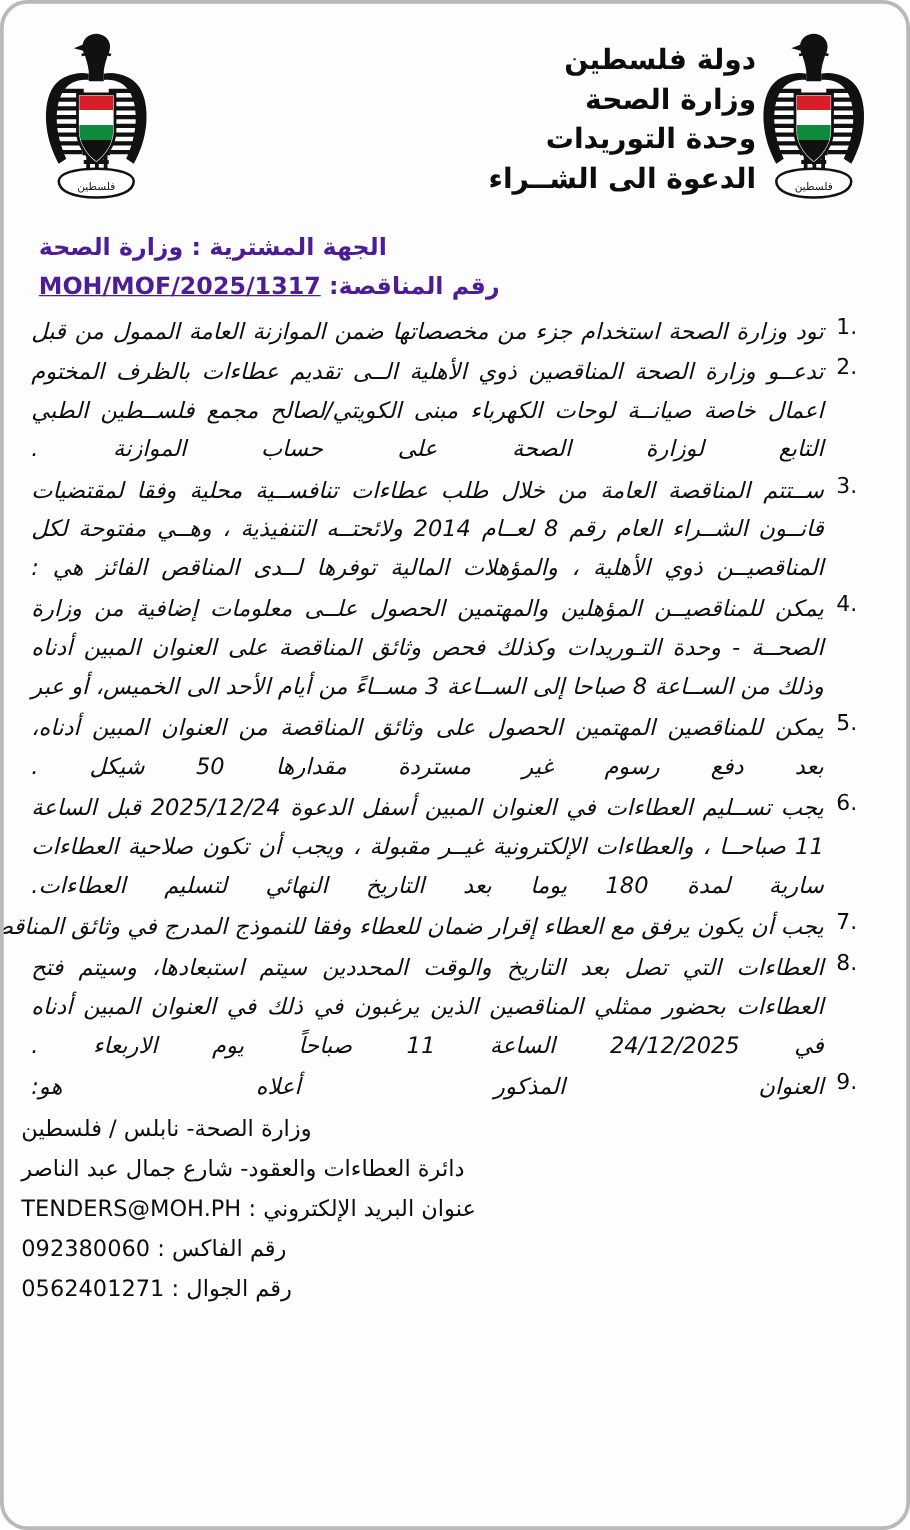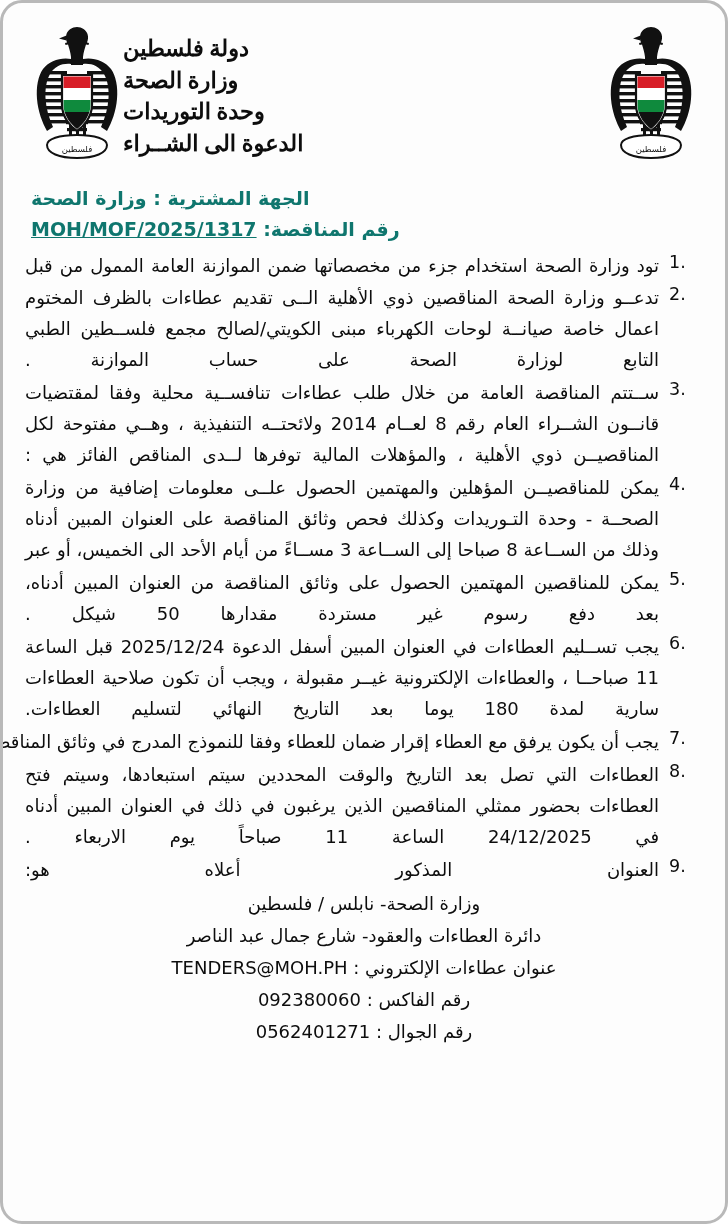--- a/index.html
+++ b/index.html
@@ -37,45 +37,44 @@
     padding: 6px 14px 0 14px;
     box-sizing: border-box;
   }
   .emblem {
     width: 92px;
     height: 150px;
     flex: 0 0 92px;
   }
   .header-titles {
     flex: 1 1 auto;
-    text-align: left;
+    text-align: right;
     direction: rtl;
     padding-top: 14px;
-    font-family: Liberation Serif, serif;
   }
   .header-titles .line {
     font-weight: bold;
     font-size: 22.5px;
     line-height: 1.40;
     letter-spacing: 0px;
     color: #0d0d0d;
     white-space: nowrap;
   }
 
   
   .meta {
     direction: rtl;
     text-align: left;
     padding: 2px 34px 0 14px;
   }
   .meta .meta-line {
     font-weight: bold;
     font-size: 19px;
     line-height: 1.62;
-    color: #0f766e;
+    color: #4c1d95;
     white-space: nowrap;
   }
   .meta .meta-line .ltr {
     direction: ltr;
     unicode-bidi: embed;
     display: inline-block;
     text-decoration: underline;
   }
 
   
@@ -102,36 +101,37 @@
     unicode-bidi: embed;
   }
   .clause-body {
     flex: 1 1 auto;
     font-size: 18px;
     line-height: 1.72;
     text-align: justify;
     text-align-last: justify;
     color: #0d0d0d;
     font-weight: normal;
+    font-style: italic;
   }
   .clause-body .p-line {
     display: block;
     white-space: nowrap;
   }
   .clause-body .p-line.last {
     text-align: left;
   }
   .clause-body .p-line.center-last {
     text-align: right;
   }
 
   
   .address-block {
     direction: rtl;
-    text-align: center;
+    text-align: left;
     margin-top: 2px;
     padding-right: 0;
   }
   .address-block .addr-line {
     font-size: 18px;
     line-height: 1.78;
     color: #0d0d0d;
     white-space: nowrap;
   }
   .address-block .addr-line .ltr {
@@ -380,21 +380,21 @@
         <span class="p-line center-last">العنوان المذكور أعلاه هو:</span>
       </div>
     </div>
 
   </div>
 
   <div class="address-block">
     <div class="addr-line">وزارة الصحة- نابلس / فلسطين</div>
     <div class="addr-line">دائرة العطاءات والعقود- شارع جمال عبد الناصر</div>
     <div class="addr-line">
-      <span>عنوان عطاءات الإلكتروني :</span>
+      <span>عنوان البريد الإلكتروني :</span>
       <span class="ltr">TENDERS@MOH.PH</span>
     </div>
     <div class="addr-line">
       <span>رقم الفاكس :</span>
       <span class="ltr">092380060</span>
     </div>
     <div class="addr-line">
       <span>رقم الجوال :</span>
       <span class="ltr">0562401271</span>
     </div>

